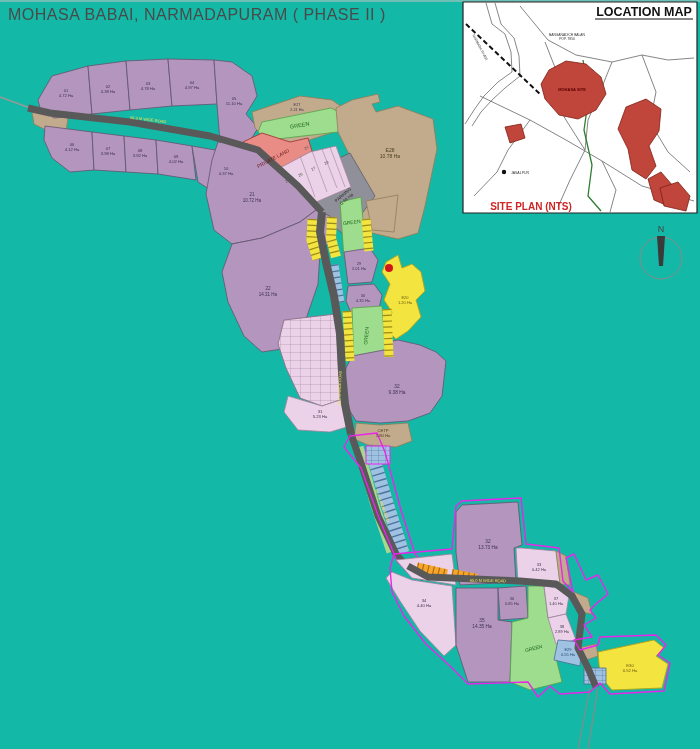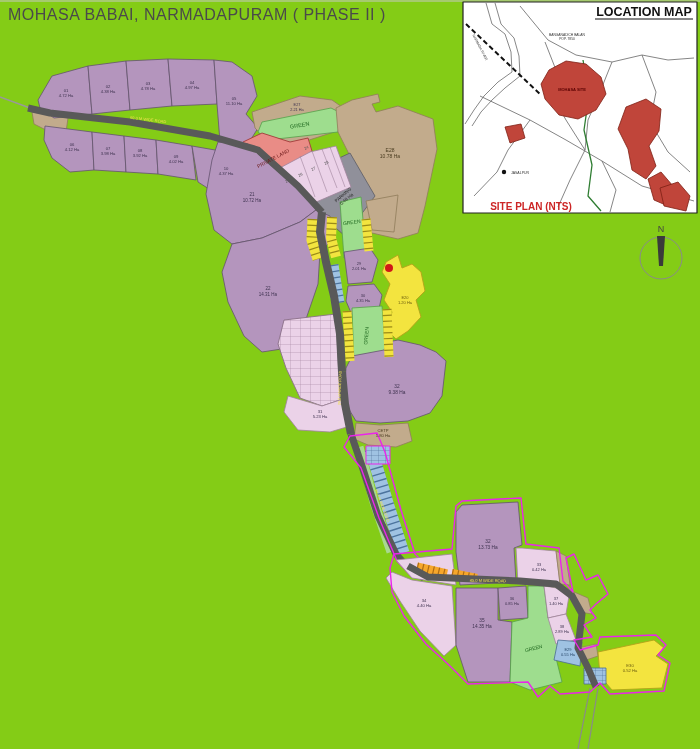--- a/index.html
+++ b/index.html
@@ -1,16 +1,16 @@
 <!DOCTYPE html>
 <html><head>
 <meta charset="utf-8">
 <style>
   html,body{margin:0;padding:0;background:#fff;}
-  .page{position:relative;width:700px;height:749px;background:#84cc16;overflow:hidden;
+  .page{position:relative;width:700px;height:749px;background:#14b8a6;overflow:hidden;
         font-family:"Liberation Sans", sans-serif;}
   .title{position:absolute;left:8px;top:6px;font-size:16px;letter-spacing:.5px;color:#4a4a4a;}
   svg{position:absolute;left:0;top:0;}
   text{font-family:"Liberation Sans", sans-serif;}
 </style>
 </head>
 <body>
 
 <div class="page">
   <div class="title">MOHASA BABAI, NARMADAPURAM ( PHASE II )</div>

